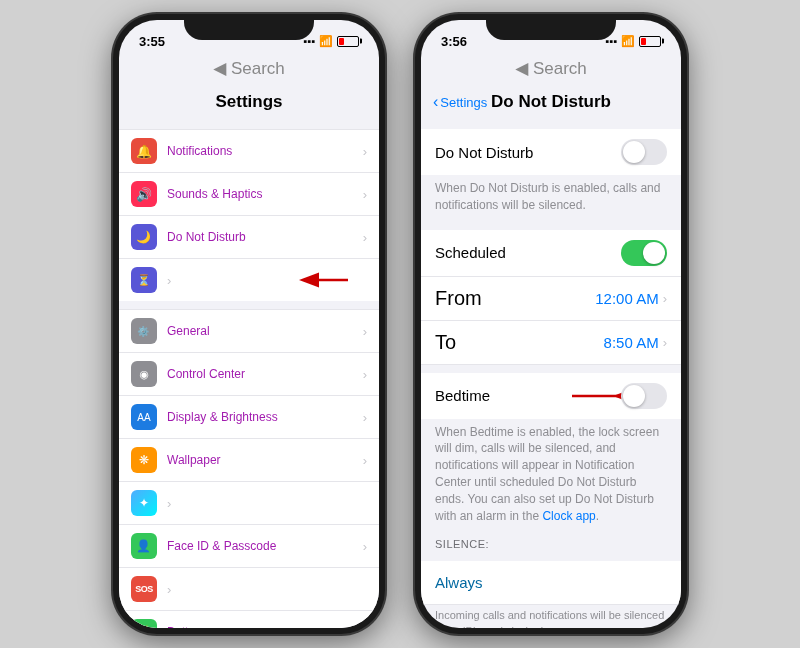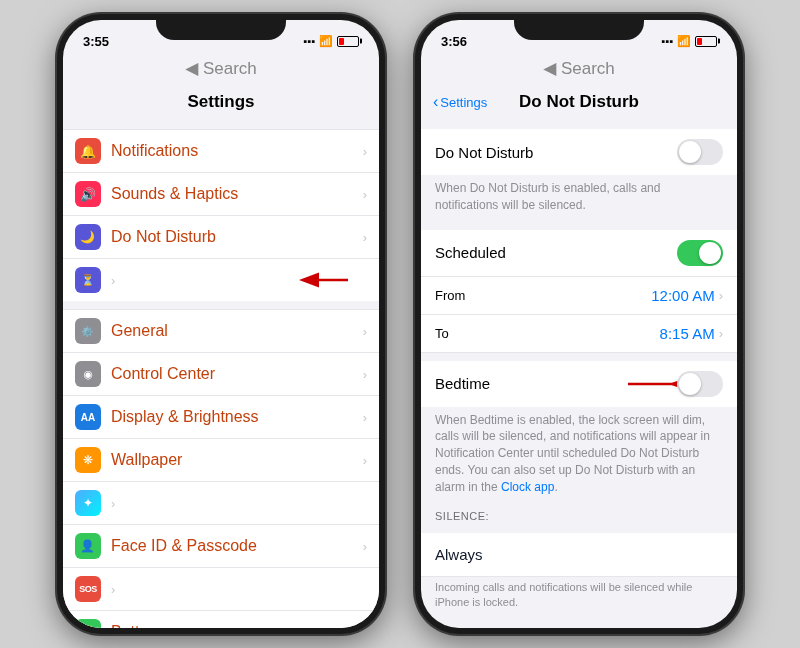--- a/index.html
+++ b/index.html
@@ -9,21 +9,21 @@
       background: #d1d1d1;
       display: flex;
       align-items: center;
       justify-content: center;
       gap: 30px;
       font-family: -apple-system, 'SF Pro Text', 'Helvetica Neue', sans-serif;
     }
 
     
     .phone {
-      width: 328px;
+      width: 272px;
       height: 620px;
       background: #1a1a1a;
       border-radius: 44px;
       position: relative;
       box-shadow: 0 0 0 2px #3a3a3a, 0 8px 30px rgba(0,0,0,0.5);
       overflow: hidden;
       display: flex;
       flex-direction: column;
       align-items: center;
     }
@@ -189,22 +189,22 @@
       align-items: center;
       justify-content: center;
       margin-right: 10px;
       flex-shrink: 0;
       font-size: 13px;
       color: #fff;
     }
 
     .row-label {
       flex: 1;
-      font-size: 16px;
-      color: #c2410c;
+      font-size: 12px;
+      color: #a21caf;
     }
 
     .row-chevron {
       color: #c7c7cc;
       font-size: 13px;
     }
 
     
     .icon-red { background: #e74c3c; }
     .icon-pink { background: #ff2d55; }
@@ -271,32 +271,32 @@
     .toggle-off .toggle-thumb { left: 2px; }
     .toggle-on .toggle-thumb { left: 22px; }
 
     .dnd-time-row {
       background: #fff;
       display: flex;
       align-items: center;
       padding: 10px 14px;
       border-bottom: 0.5px solid #e5e5ea;
     }
-    .time-label { font-size: 13px; color: #000; flex: 1; }
+    .time-label { font-size: 20px; color: #000; flex: 1; }
     .time-value { font-size: 15px; color: #007aff; margin-right: 4px; }
 
     .silence-option {
       background: #fff;
       display: flex;
       align-items: center;
       padding: 10px 14px;
       border-bottom: 0.5px solid #e5e5ea;
       min-height: 44px;
     }
-    .silence-label { flex: 1; font-size: 15px; color: #0f172a; }
+    .silence-label { flex: 1; font-size: 15px; color: #0369a1; }
     .silence-check { color: #007aff; font-size: 16px; }
 
     
     .silence-sub {
       font-size: 11px;
       color: #8e8e93;
       padding: 3px 14px 6px;
       line-height: 1.4;
     }
   </style>
@@ -364,21 +364,21 @@
           <div class="row-icon icon-gray" style="font-size:10px;">⚙️</div>
           <span class="row-label">General</span>
           <span class="row-chevron">›</span>
         </div>
         <div class="settings-row">
           <div class="row-icon icon-gray" style="font-size:11px;">◉</div>
           <span class="row-label">Control Center</span>
           <span class="row-chevron">›</span>
         </div>
         <div class="settings-row">
-          <div class="row-icon icon-blue-med" style="font-size:10px;font-weight:bold;">AA</div>
+          <div class="row-icon icon-blue-med" style="font-size:10px;font-weight:normal;">AA</div>
           <span class="row-label">Display &amp; Brightness</span>
           <span class="row-chevron">›</span>
         </div>
         <div class="settings-row">
           <div class="row-icon icon-orange" style="font-size:12px;">❋</div>
           <span class="row-label">Wallpaper</span>
           <span class="row-chevron">›</span>
         </div>
         <div class="settings-row">
           <div class="row-icon" style="background: linear-gradient(135deg,#4facfe,#00f2fe);font-size:12px;">✦</div>
@@ -451,21 +451,21 @@
             <div class="toggle-thumb"></div>
           </div>
         </div>
         <div class="dnd-time-row">
           <span class="time-label">From</span>
           <span class="time-value">12:00 AM</span>
           <span class="row-chevron">›</span>
         </div>
         <div class="dnd-time-row">
           <span class="time-label">To</span>
-          <span class="time-value">8:15 AM</span>
+          <span class="time-value">8:50 AM</span>
           <span class="row-chevron">›</span>
         </div>
       </div>
 
       <div class="settings-group" style="margin-top:8px;">
         <div class="dnd-row" style="position:relative;">
           <span class="dnd-label">Bedtime</span>
 
           <svg width="55" height="22" style="position:absolute;right:54px;top:50%;transform:translateY(-50%);">
             <defs>

